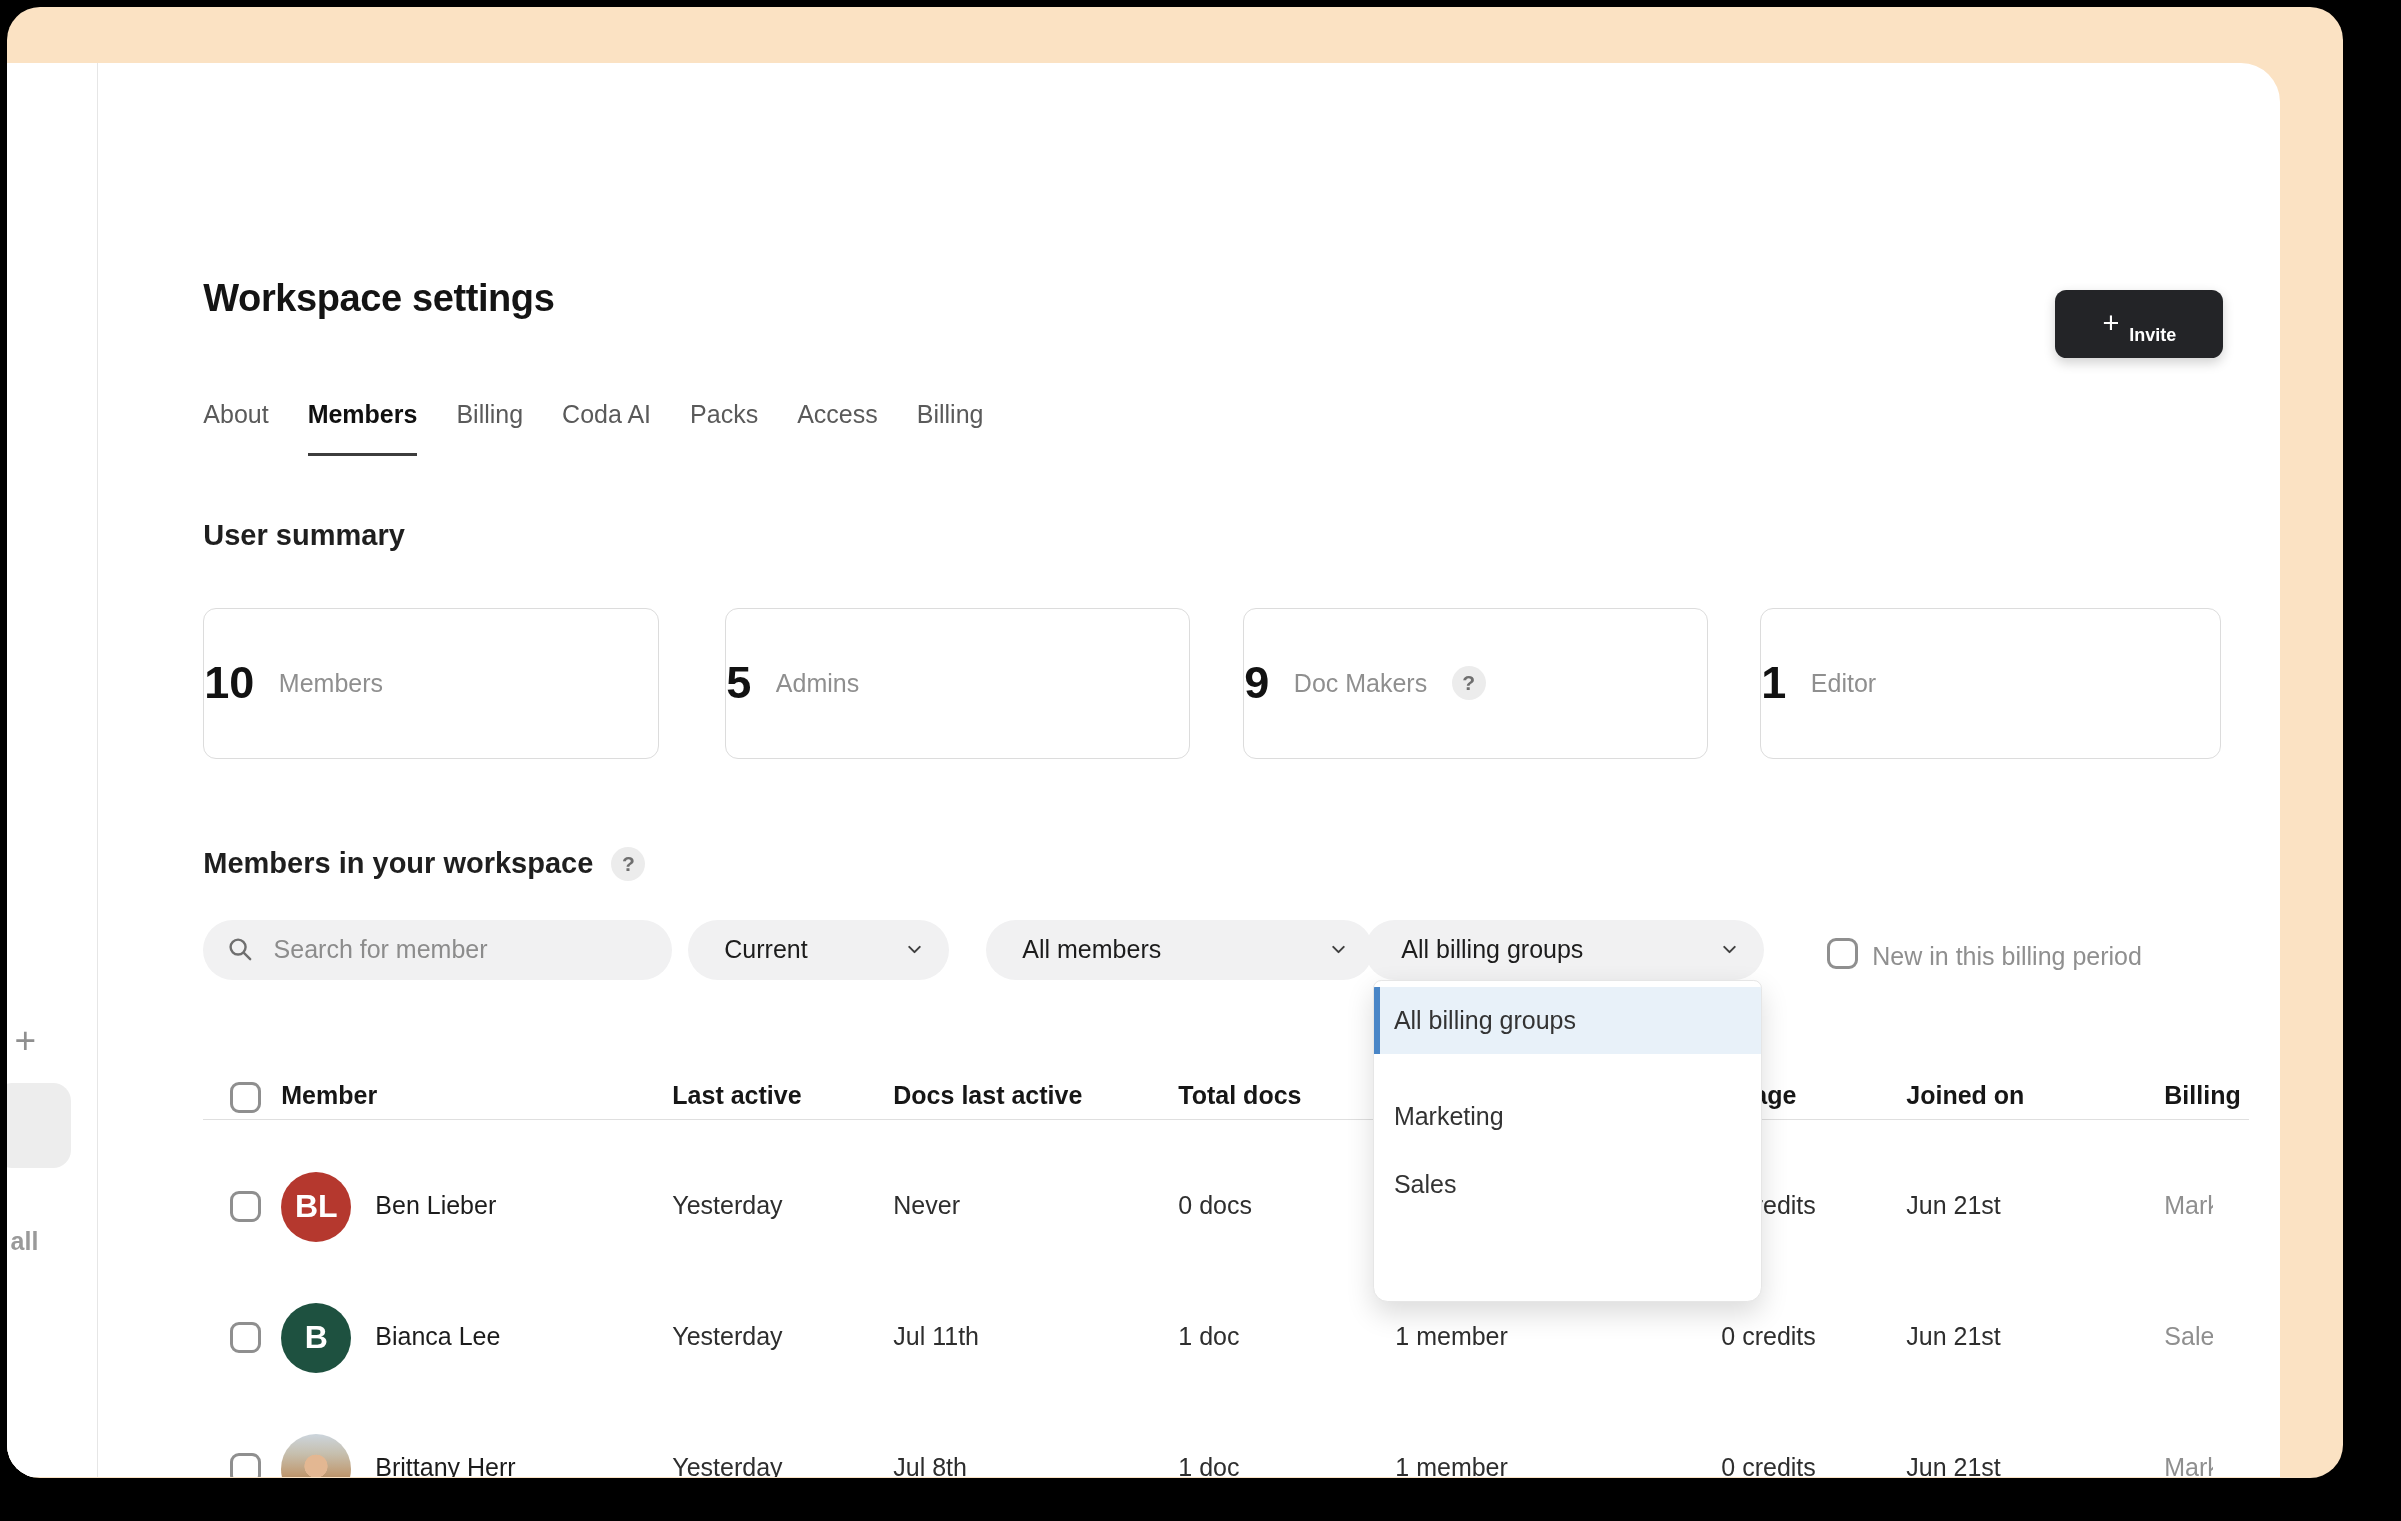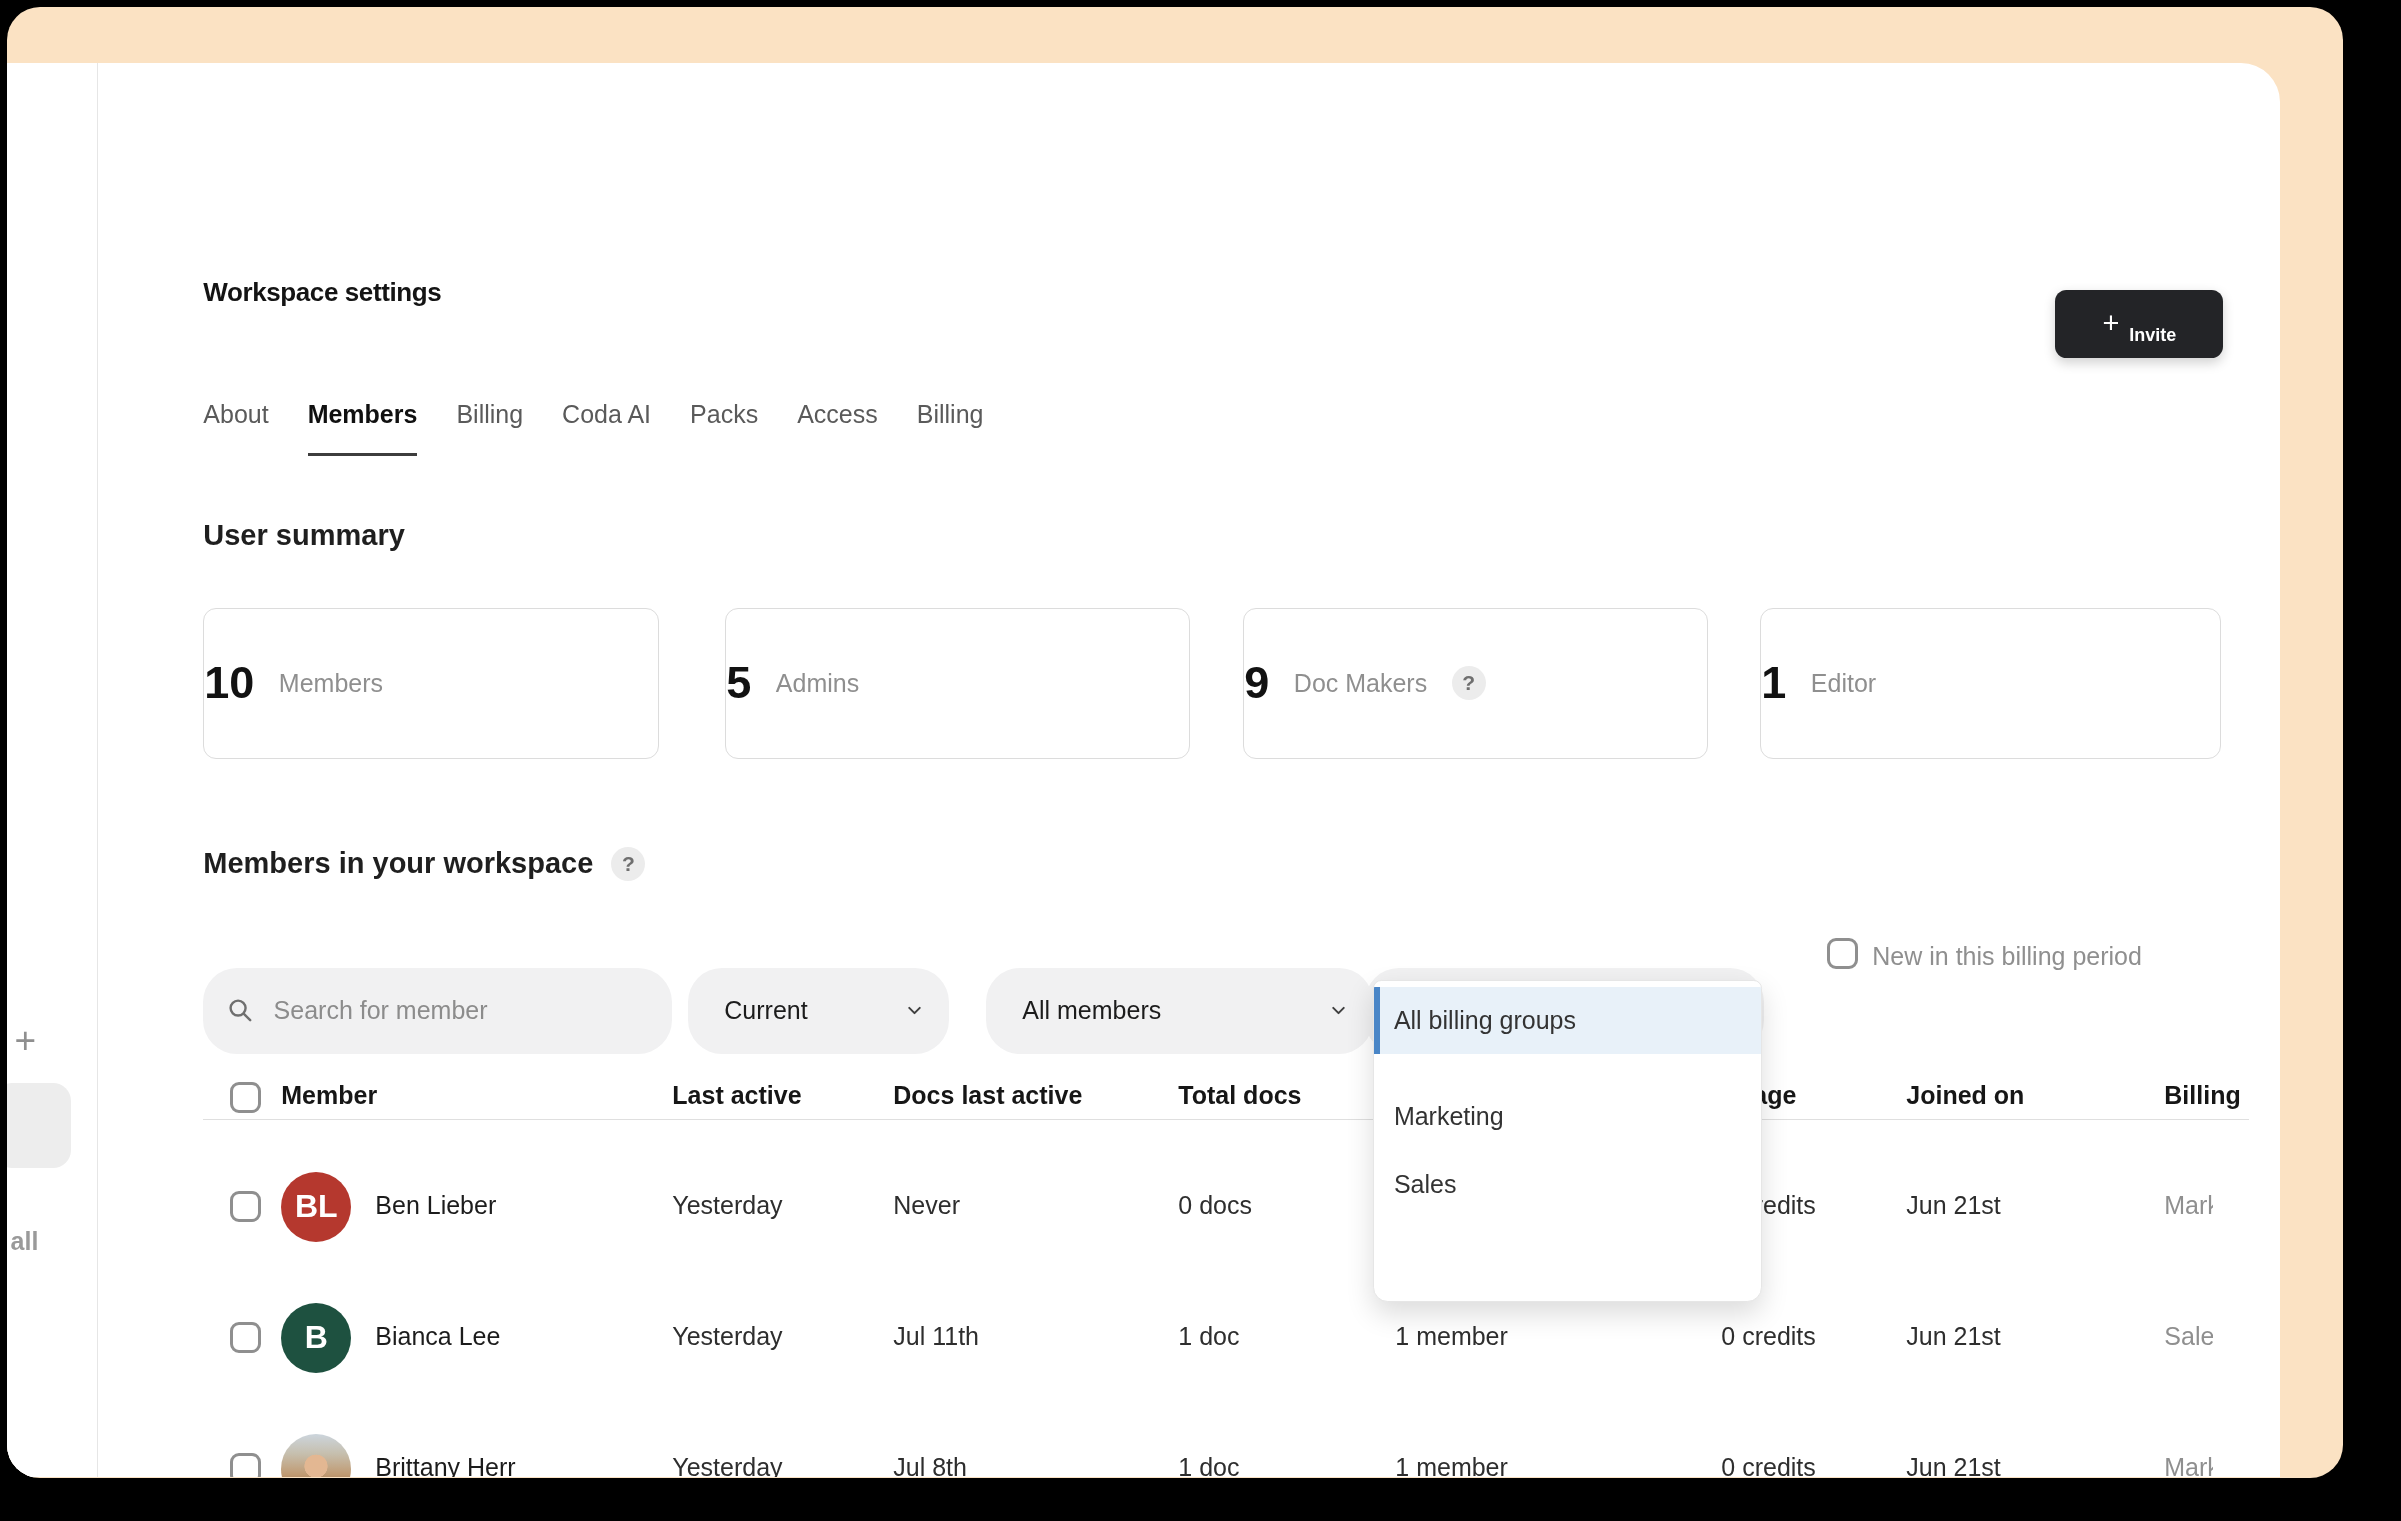--- a/index.html
+++ b/index.html
@@ -25,21 +25,21 @@
   .nav-ml1{margin-left:47px;}.nav-ml2{margin-left:62px;}.nav-ml3{margin-left:67px;}
   .nav-ml4{margin-left:59px;}.nav-ml5{margin-left:37px;}.nav-ml6{margin-left:51px;}
   .bell{width:36px;height:41px;}
   .avatar-top{width:67px;height:67px;border-radius:50%;overflow:hidden;
     background:
       radial-gradient(circle at 30% 38%,#c24b42 0 15%,rgba(0,0,0,0) 16%),
       radial-gradient(circle at 34% 58%,#e8c2a4 0 13%,rgba(0,0,0,0) 14%),
       radial-gradient(circle at 72% 58%,#222428 0 30%,rgba(0,0,0,0) 31%),
       linear-gradient(165deg,#93b6d8 0%,#aac7e0 38%,#7d8ea2 55%,#54555c 72%,#303238 100%);}
   
-  .page-title{position:absolute;left:196px;top:214px;font-size:26px;font-weight:700;
+  .page-title{position:absolute;left:196px;top:214px;font-size:38px;font-weight:700;
               color:#141414;letter-spacing:-0.4px;}
   .invite-btn{position:absolute;left:2048px;top:227px;width:168px;height:68px;
               background:#232427;border-radius:11.4px;display:flex;align-items:center;
               justify-content:center;gap:9.8px;color:#fff;box-shadow:0 4.9px 11.4px rgba(0,0,0,.18);}
   .invite-plus{font-size:29px;font-weight:400;line-height:29px;}
   .invite-label{font-size:18px;font-weight:600;margin-top:24px;}
   
   .tabs{position:absolute;left:196px;top:337px;display:flex;gap:39px;}
   .tab{font-size:25px;color:#5a5a5a;padding-bottom:24.5px;}
   .tab.active{color:#101010;font-weight:700;border-bottom:3.3px solid #3d3d3d;}
@@ -52,22 +52,22 @@
               font-size:21px;font-weight:700;display:flex;align-items:center;
               justify-content:center;}
   .card{position:absolute;top:545px;height:151px;background:#fff;border:1.6px solid #dcdcdc;
         border-radius:13px;display:flex;align-items:center;
         box-sizing:border-box;gap:24.5px;}
   .card1{left:196px;width:456px;}.card2{left:718px;width:465px;}
   .card3{left:1236px;width:465px;}.card4{left:1753px;width:461px;}
   .card-value{font-size:45px;font-weight:700;color:#121212;}
   .card-label{font-size:25px;color:#8f8f8f;}
   
-  .pill{position:absolute;top:857px;height:86px;background:#f1f1f2;border-radius:34px;
-        display:flex;align-items:center;box-sizing:border-box;font-size:25px;margin-top:48px;}
+  .pill{position:absolute;top:857px;height:60px;background:#f1f1f2;border-radius:34px;
+        display:flex;align-items:center;box-sizing:border-box;font-size:25px;}
   .pill-search{left:196px;width:469px;padding-left:23px;gap:16.3px;}
   .pill-search input{border:none;background:transparent;outline:none;font-size:25px;
         font-family:"Liberation Sans",sans-serif;color:#1c1c1c;width:342px;}
   .pill-search input::placeholder{color:#8c8c8c;}
   .pill-select{justify-content:space-between;padding:0 24.5px 0 36px;color:#1c1c1c;}
   .pill-current{left:681px;width:261px;}
   .pill-allmembers{left:979px;width:387px;}
   .pill-billing{left:1358px;width:399px;}
   .chk{width:31px;height:31px;border:3.3px solid #8f8f8f;border-radius:9px;
        box-sizing:border-box;background:#fff;}

